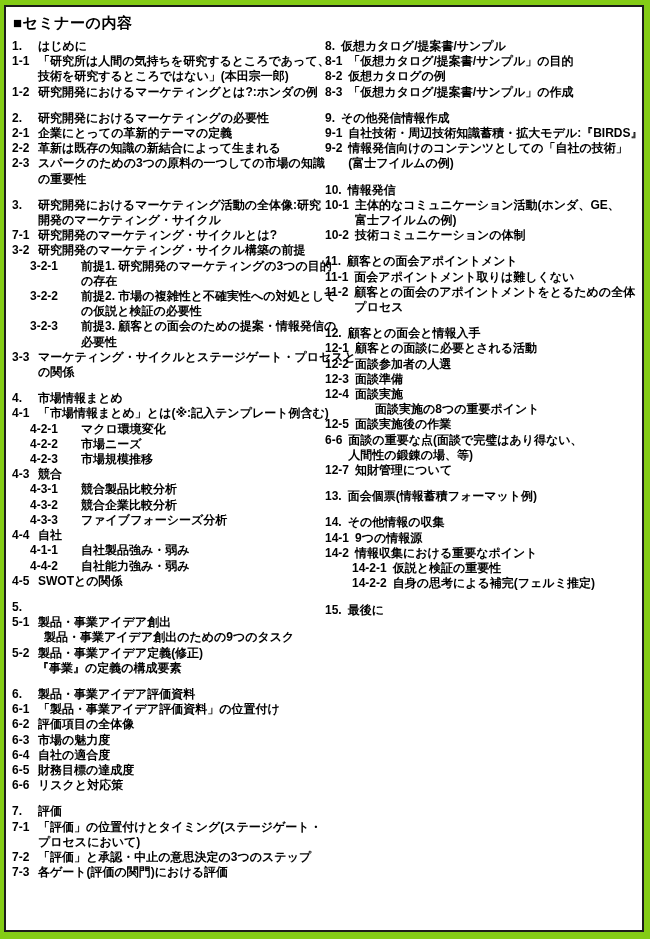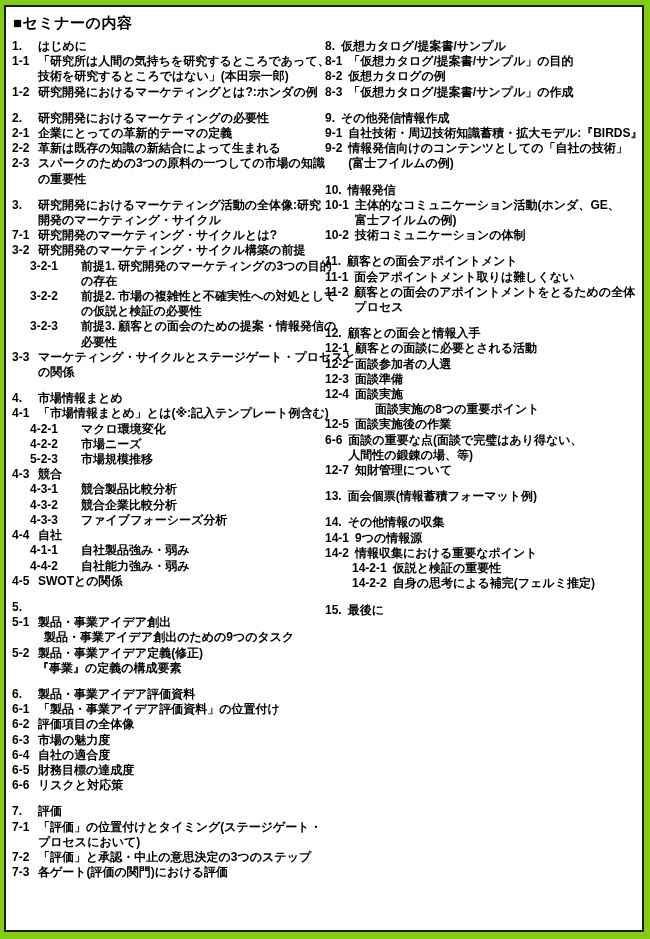--- a/index.html
+++ b/index.html
@@ -140,21 +140,21 @@
             </div>
             <div class="it lv1">
               <span class="lbl">4-2-1</span>
               <span class="txt">マクロ環境変化</span>
             </div>
             <div class="it lv1">
               <span class="lbl">4-2-2</span>
               <span class="txt">市場ニーズ</span>
             </div>
             <div class="it lv1">
-              <span class="lbl">5-2-3</span>
+              <span class="lbl">4-2-3</span>
               <span class="txt">市場規模推移</span>
             </div>
             <div class="it lv0">
               <span class="lbl">4-3</span>
               <span class="txt">競合</span>
             </div>
             <div class="it lv1">
               <span class="lbl">4-3-1</span>
               <span class="txt">競合製品比較分析</span>
             </div>

